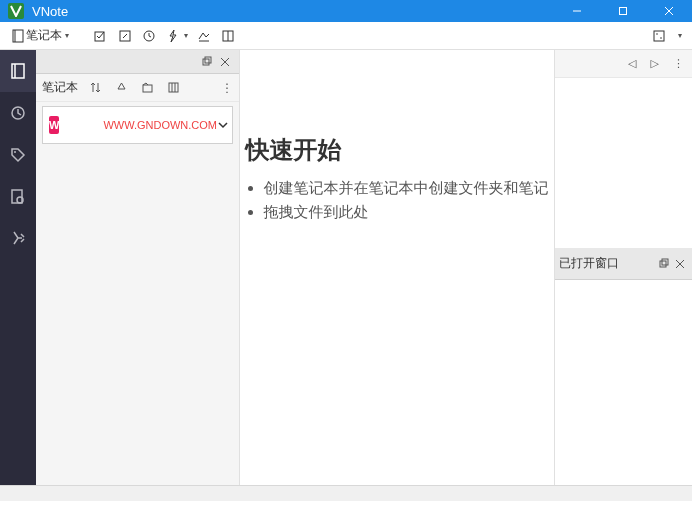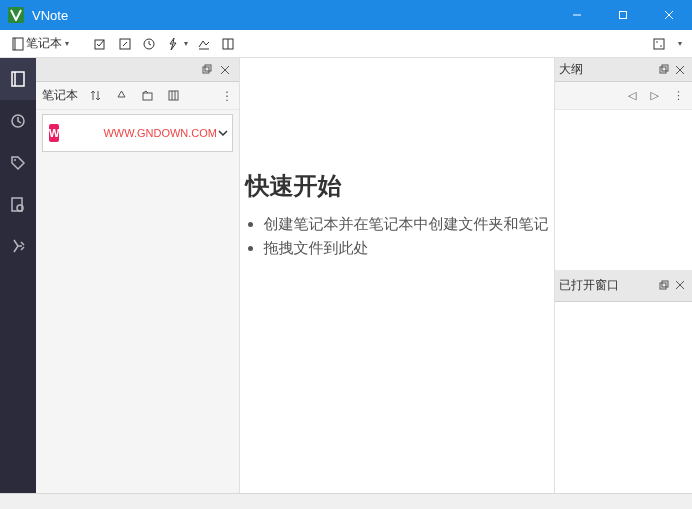--- a/index.html
+++ b/index.html
@@ -1,18 +1,18 @@
 <!DOCTYPE html>
 <html><head>
 <meta charset="utf-8">
 <style>
 * { margin: 0; padding: 0; box-sizing: border-box; font-family: "Microsoft YaHei", "Segoe UI", sans-serif; }
 body { width: 692px; height: 509px; overflow: hidden; background: #fff; position: relative; }
 
-.titlebar { height: 30px; background: #1e88e5; display: flex; align-items: center; color: #fff; }
+.titlebar { height: 22px; background: #1e88e5; display: flex; align-items: center; color: #fff; }
 .titlebar .app-icon { width: 16px; height: 16px; margin: 0 8px; display: flex; align-items: center; justify-content: center; background: #2a8a3a; border-radius: 2px; }
 .titlebar .title { font-size: 13px; flex: 1; }
 .titlebar .win-btn { width: 46px; height: 30px; display: flex; align-items: center; justify-content: center; cursor: pointer; }
 
 .toolbar { height: 28px; background: #fff; border-bottom: 1px solid #e0e0e0; display: flex; align-items: center; padding: 0 6px; }
 .toolbar .tb-item { display: flex; align-items: center; height: 24px; padding: 0 4px; cursor: pointer; font-size: 12px; color: #333; }
 .toolbar .tb-sep { width: 8px; }
 .toolbar .tb-icon { width: 16px; height: 16px; display: flex; align-items: center; justify-content: center; }
 .toolbar .spacer { flex: 1; }
 .tb-drop::after { content: "▾"; font-size: 8px; margin-left: 3px; color: #555; }
@@ -30,21 +30,21 @@
 .panel-tabs .pt-icon { width: 18px; height: 18px; display: flex; align-items: center; justify-content: center; cursor: pointer; color:#555;}
 .panel-tabs .pt-label { cursor: pointer; }
 .panel-tabs .pt-more { margin-left: auto; cursor:pointer; color:#555; }
 
 .notebook-row { height: 38px; background: #fff; border: 1px solid #d0d0d0; margin: 4px 6px; display: flex; align-items: center; padding: 0 6px; cursor: pointer; }
 .notebook-row .nb-badge { width: 18px; height: 18px; background: #e91e63; color: #fff; font-size: 11px; font-weight: bold; display: flex; align-items: center; justify-content: center; border-radius: 2px; margin-right: 8px; }
 .notebook-row .nb-name { font-size: 11px; color: #ef4444; flex: 1; margin-left: 36px; }
 .notebook-row .nb-caret { color: #555; }
 
 .content { flex: 1; background: #fff; position: relative; display: flex; flex-direction: column; align-items: center; }
-.quickstart { margin-top: 112px; text-align: left; color: #444;}
+.quickstart { margin-top: 84px; text-align: left; color: #444;}
 .quickstart h2 { font-size: 24px; color: #333; font-weight: 600; margin-bottom: 10px; }
 .quickstart ul { list-style: disc; margin-left: 18px; font-size: 15px; color: #555; line-height: 1.6; }
 
 .rightpanel { width: 138px; background: #f5f5f5; border-left: 1px solid #e0e0e0; display: flex; flex-direction: column; }
 .right-section { display: flex; flex-direction: column; }
 .right-head { height: 32px; background: #e8e8e8; display: flex; align-items: center; padding: 0 4px; font-size: 12px; color: #333; border-bottom:1px solid #d0d0d0; }
 .right-head .rh-title { flex: 1; }
 .right-head .rh-ico { width: 16px; height:16px; display:flex; align-items:center; justify-content:center; cursor:pointer; color:#555; }
 .nav-row { height: 28px; display:flex; align-items:center; justify-content:flex-end; gap:14px; padding:0 8px; color:#555; font-size:11px; background:#f5f5f5; border-bottom:1px solid #e8e8e8;}
 .nav-row span{cursor:pointer;}
@@ -245,37 +245,20 @@
     <div class="quickstart">
       <h2>快速开始</h2>
       <ul>
         <li>创建笔记本并在笔记本中创建文件夹和笔记</li>
         <li>拖拽文件到此处</li>
       </ul>
     </div>
   </div>
 
   <div class="rightpanel">
-    <div class="right-section" style="height:24px;">
-      <div class="right-head">
-        <span class="rh-title">大纲</span>
-        <span class="rh-ico">
-            <svg width="11" height="11" viewBox="0 0 11 11">
-              <rect x="1" y="3" width="6" height="6" stroke="#555" fill="none"></rect>
-              <rect x="3" y="1" width="6" height="6" stroke="#555" fill="none"></rect>
-            </svg>
-          </span>
-        <span class="rh-ico">
-            <svg width="10" height="10" viewBox="0 0 10 10">
-              <line x1="1" y1="1" x2="9" y2="9" stroke="#555"></line>
-              <line x1="9" y1="1" x2="1" y2="9" stroke="#555"></line>
-            </svg>
-          </span>
-      </div>
-    </div>
     <div class="nav-row">
       <span>◁</span>
       <span>▷</span>
       <span>⋮</span>
     </div>
     <div class="white-area"></div>
     <div class="right-head">
       <span class="rh-title">已打开窗口</span>
       <span class="rh-ico">
           <svg width="11" height="11" viewBox="0 0 11 11">

